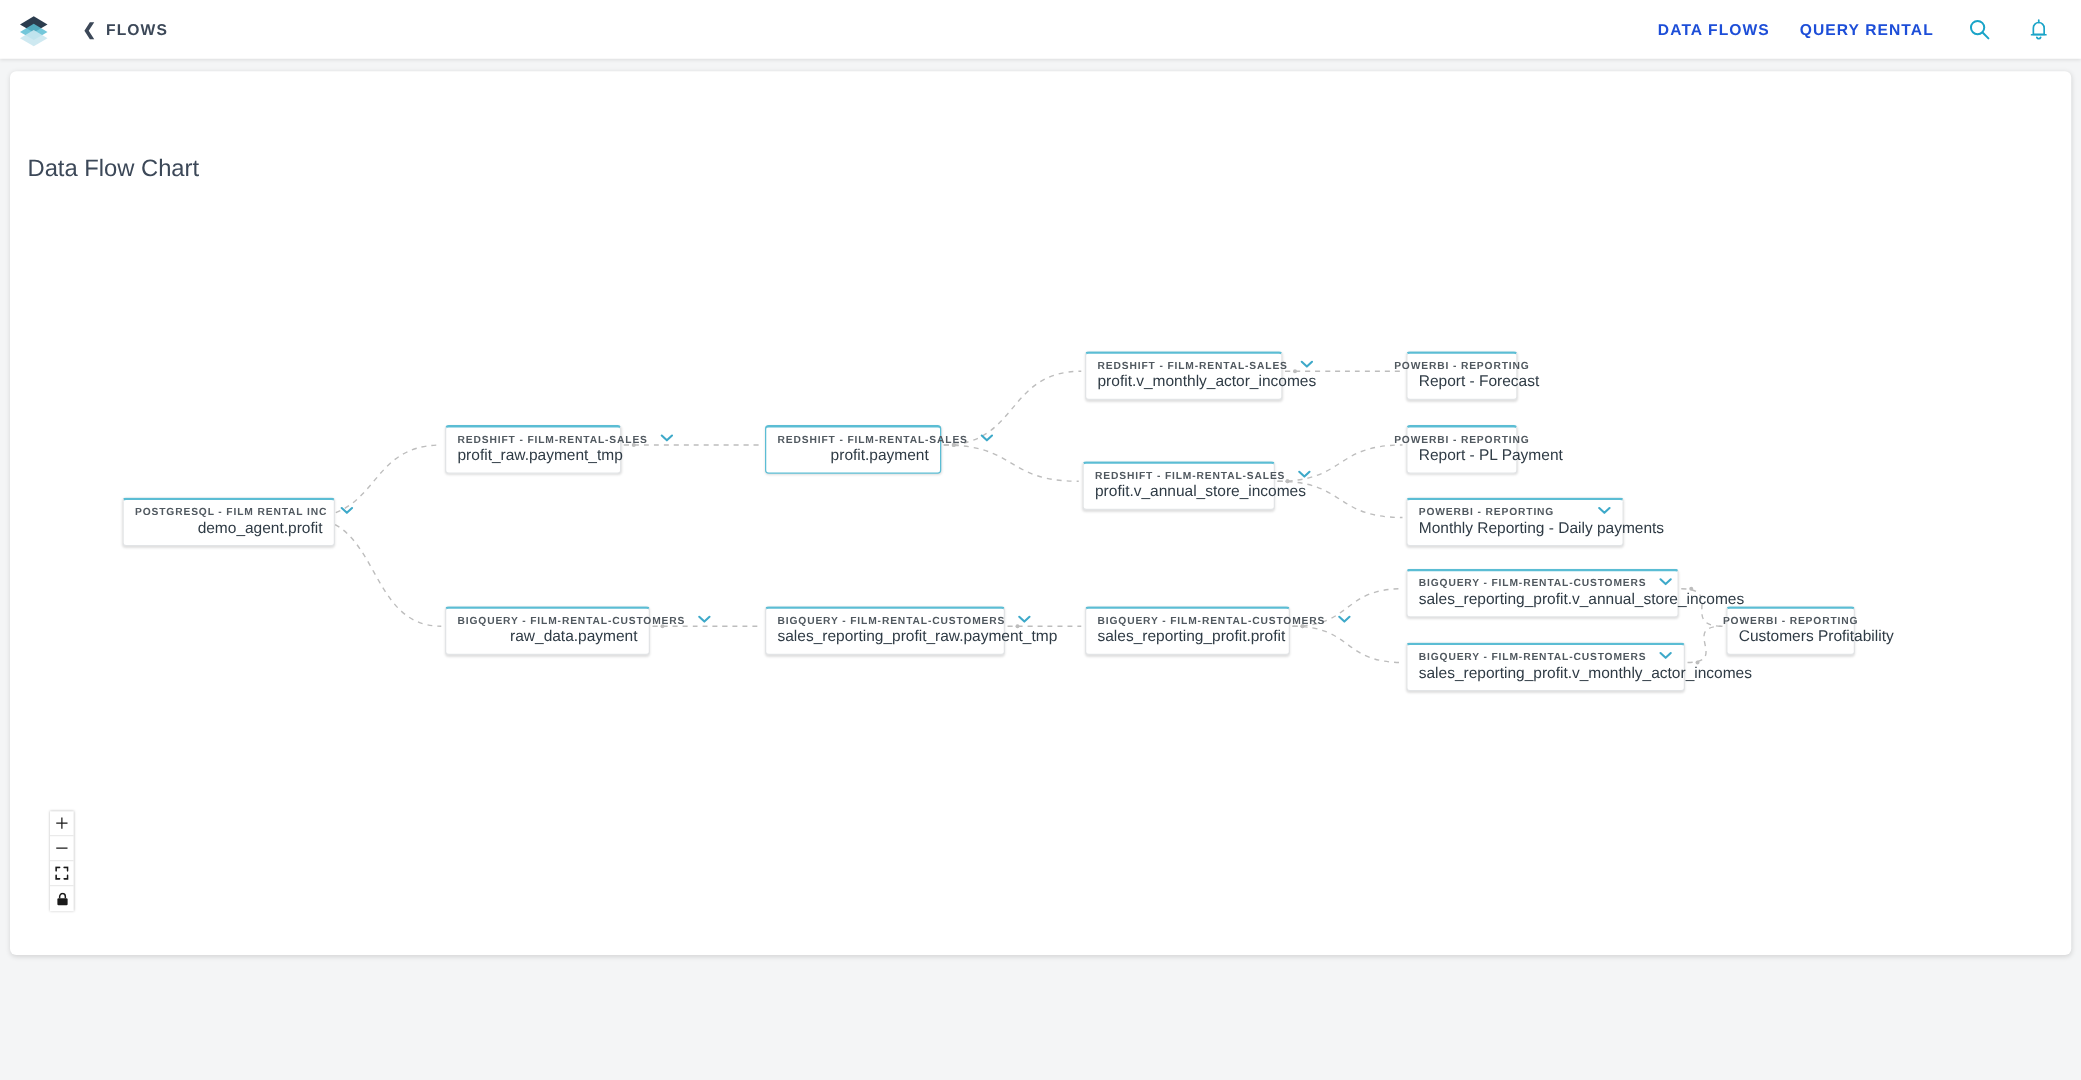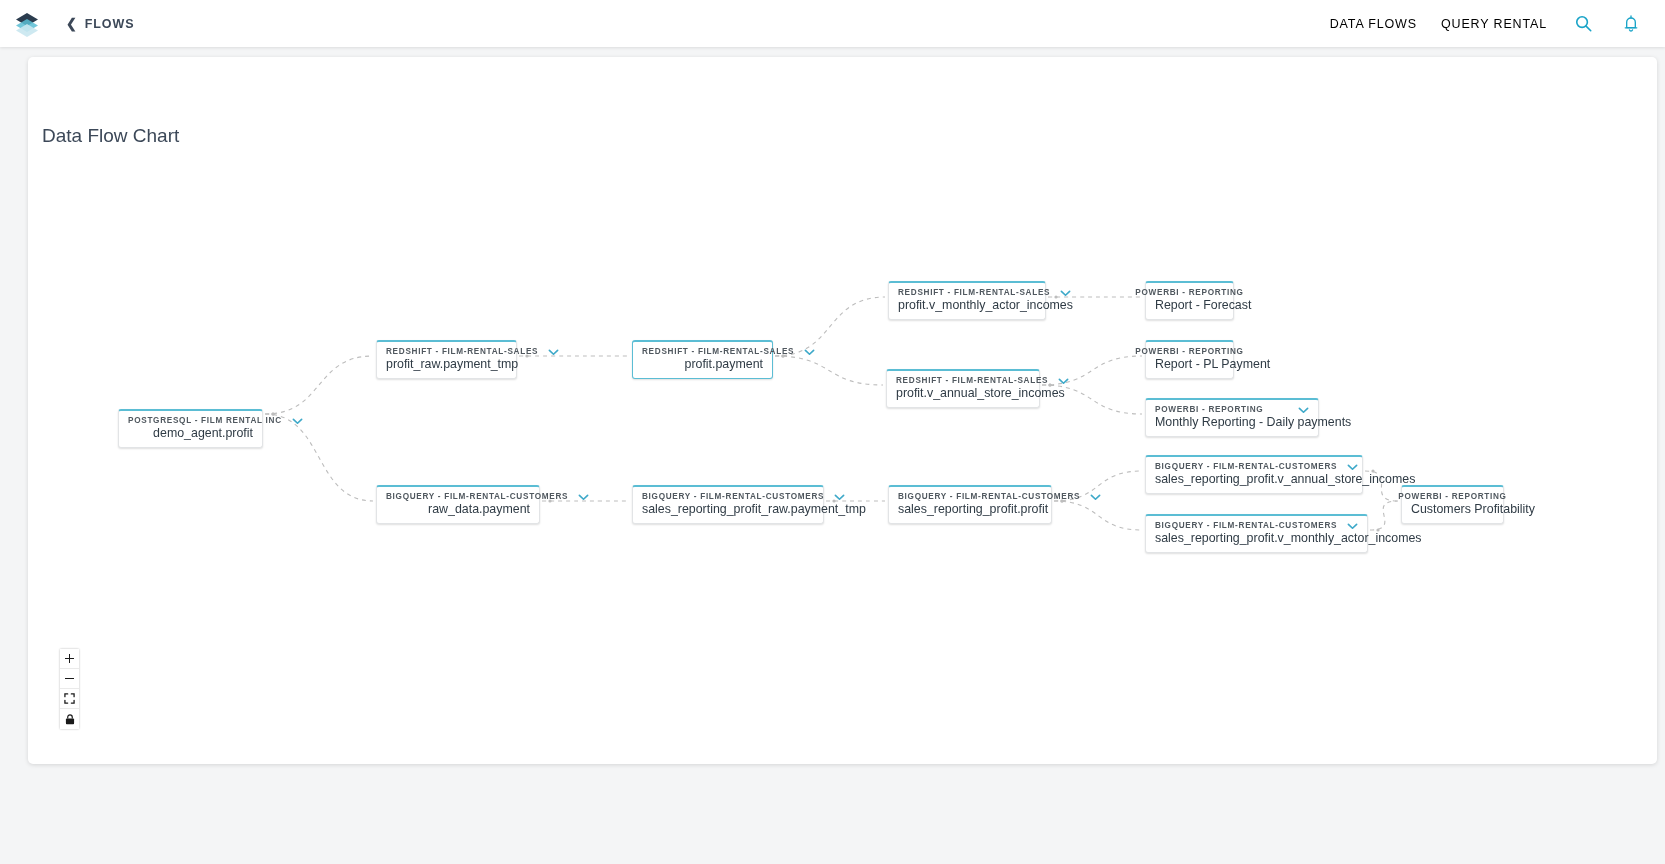--- a/index.html
+++ b/index.html
@@ -21,27 +21,27 @@
   .logo { width: 34px; height: 34px; display:flex; align-items:center; justify-content:center; }
   .back-link {
     display: flex; align-items: center; gap: 7px;
     margin-left: 22px; color: #3c4858;
     font-size: 12.5px; letter-spacing: .9px; font-weight: 600;
     cursor: pointer;
   }
   .back-chevron { font-size: 13px; line-height: 1; color:#3c4858; }
   .topbar-right { margin-left: auto; display: flex; align-items: center; gap: 24px; }
   .nav-link {
-    font-size: 12.5px; letter-spacing: .85px; color: #000000;
-    font-weight: 400; cursor: pointer; white-space: nowrap;
+    font-size: 12.5px; letter-spacing: .85px; color: #1d4ed8;
+    font-weight: 700; cursor: pointer; white-space: nowrap;
   }
   .icon-btn { width: 24px; height: 24px; display:flex; align-items:center; justify-content:center; cursor:pointer; }
 
   
-  .page { padding: 10px 8px 0 8px; margin-left: 20px; }
+  .page { padding: 10px 8px 0 8px; }
   .canvas-card {
     position: relative;
     background: #ffffff;
     border-radius: 5px;
     box-shadow: 0 1px 4px rgba(0,0,0,.13);
     height: 707px;
     overflow: hidden;
   }
   .page-title {
     position: absolute; left: 14px; top: 68px;
@@ -54,21 +54,21 @@
     position: absolute;
     background: #ffffff;
     border: 1px solid #e2e4e6;
     border-top: 2px solid #5bbdd4;
     border-radius: 3px;
     box-shadow: 0 1px 2px rgba(0,0,0,.13);
     padding: 5px 9px 7px 9px;
     z-index: 5;
   }
   .node.selected { border: 1px solid #5bbdd4; border-top: 2px solid #5bbdd4; }
-  .node-head { display: flex; align-items: flex-end; }
+  .node-head { display: flex; align-items: flex-start; }
   .node-sub {
     font-size: 8.2px; letter-spacing: .7px; font-weight: 700;
     color: #50585f; white-space: nowrap; text-transform: uppercase;
   }
   .node-title {
     font-size: 12.4px; color: #2f3b45; text-align: right;
     white-space: nowrap; margin-top: 1px;
   }
   .chev { margin-left: auto; padding-left: 10px; display:flex; align-items:center; cursor:pointer; }
   .node.centered .node-head { justify-content: center; }
@@ -164,21 +164,21 @@
           <path d="M1026,444 C1074.4,444 1065.6,414 1114,414" fill="none" stroke="#bdbdbd" stroke-width="1.1" stroke-dasharray="4 4"></path>
           <circle cx="1034" cy="444" r="1.6" fill="#bdbdbd"></circle>
           <path d="M1026,444 C1074.4,444 1065.6,473 1114,473" fill="none" stroke="#bdbdbd" stroke-width="1.1" stroke-dasharray="4 4"></path>
           <circle cx="1034" cy="444" r="1.6" fill="#bdbdbd"></circle>
           <path d="M1337,414 C1371,414 1336,444 1370,444" fill="none" stroke="#bdbdbd" stroke-width="1.1" stroke-dasharray="4 4"></path>
           <circle cx="1345" cy="414" r="1.6" fill="#bdbdbd"></circle>
           <path d="M1342,473 C1376,473 1336,444 1370,444" fill="none" stroke="#bdbdbd" stroke-width="1.1" stroke-dasharray="4 4"></path>
           <circle cx="1350" cy="473" r="1.6" fill="#bdbdbd"></circle>
         </svg>
       <div id="node-layer">
-          <div class="node" style="left: 90px; top: 352px; width: 145px;">
+          <div class="node" style="left: 90px; top: 341px; width: 170px;">
             <div class="node-head">
               <div class="node-sub">POSTGRESQL - FILM RENTAL INC</div>
               <span class="chev">
                 <svg width="11" height="7" viewBox="0 0 12 8" fill="none" stroke="#3ea9c9" stroke-width="1.9" stroke-linecap="round" stroke-linejoin="round">
                   <path d="M1.3 1.6 L6 6 L10.7 1.6"></path>
                 </svg>
               </span>
             </div>
             <div class="node-title">demo_agent.profit</div>
           </div>

